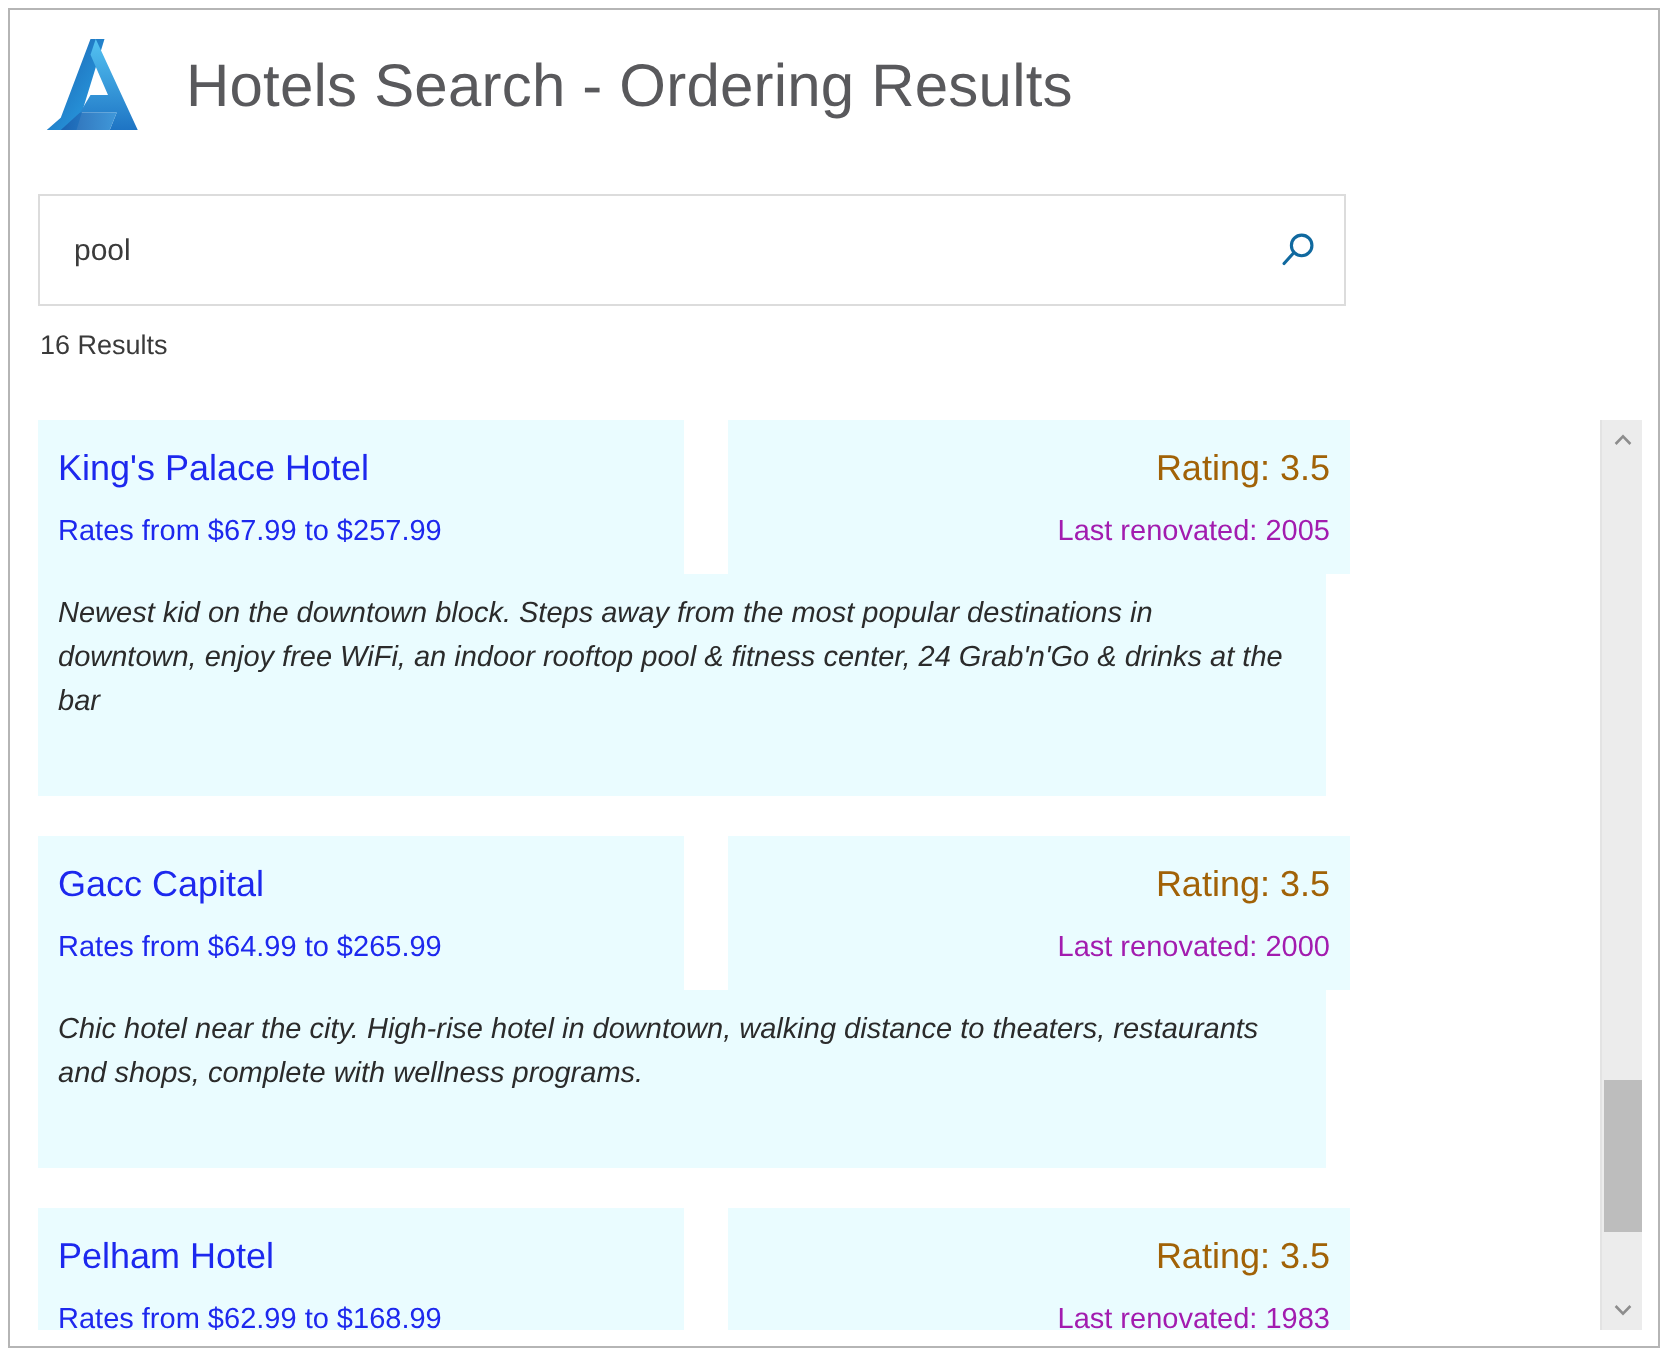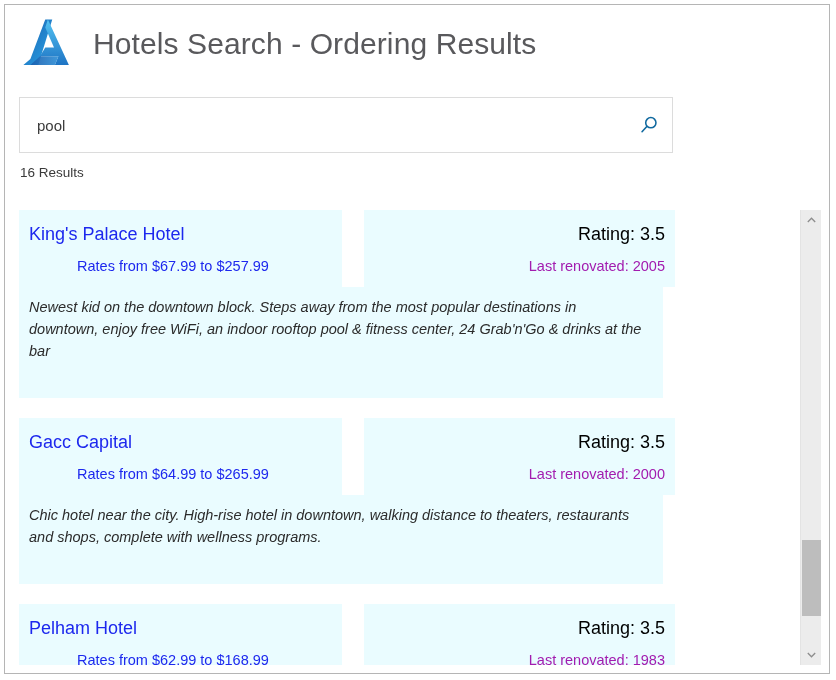--- a/index.html
+++ b/index.html
@@ -135,25 +135,24 @@
     color: #1d28ee;
     line-height: 24px;
     white-space: nowrap;
   }
   .hotel-rates {
     font-size: 14.5px;
     color: #1d28ee;
     line-height: 22px;
     margin-top: 9px;
     white-space: nowrap;
-    margin-left: 48px;
   }
   .hotel-rating {
     font-size: 18px;
-    color: #000000;
+    color: #a16207;
     line-height: 24px;
     white-space: nowrap;
   }
   .hotel-renovated {
     font-size: 14.5px;
     color: #a21caf;
     line-height: 22px;
     margin-top: 9px;
     white-space: nowrap;
   }

